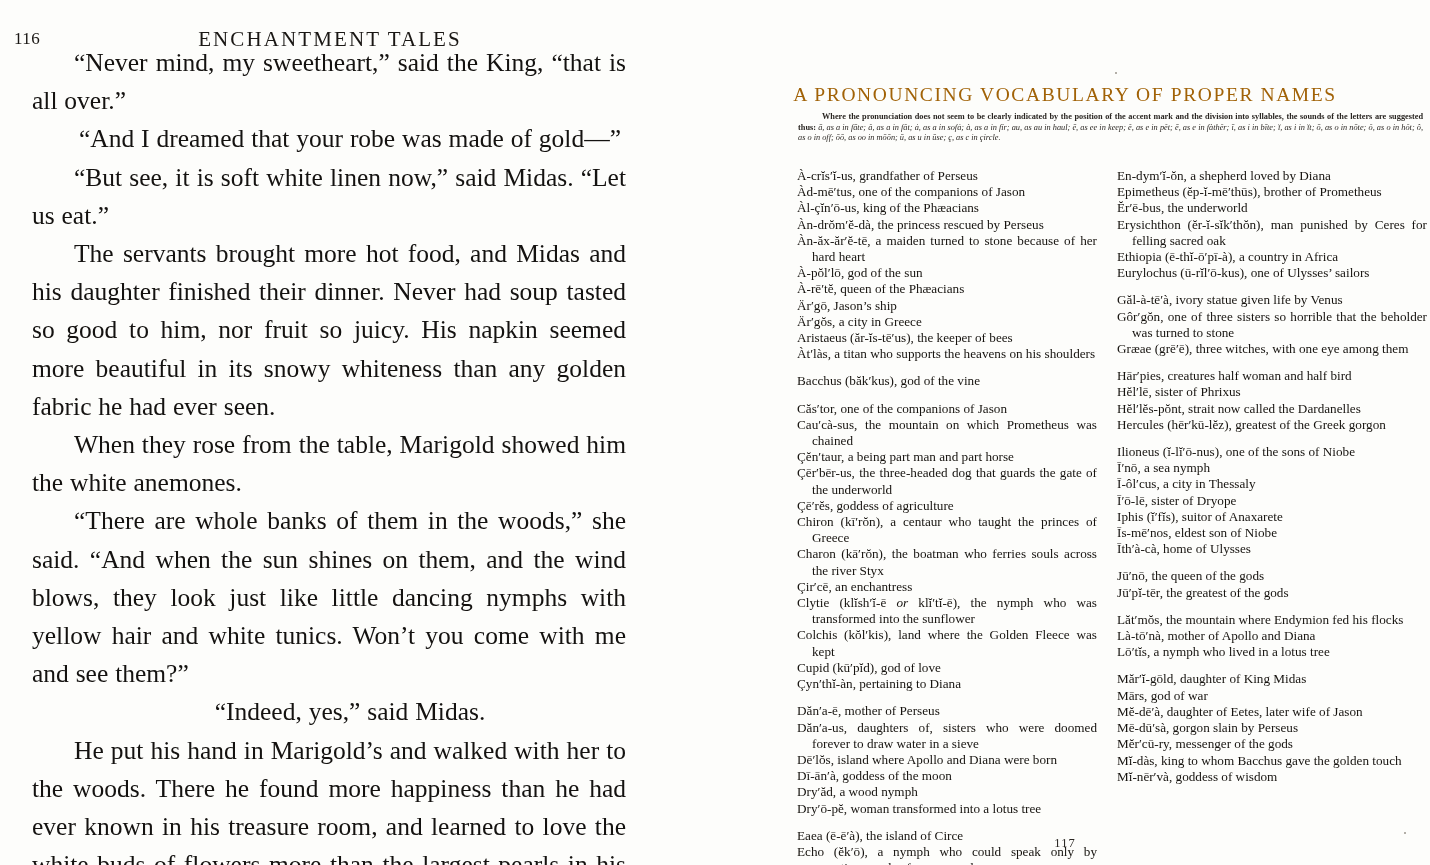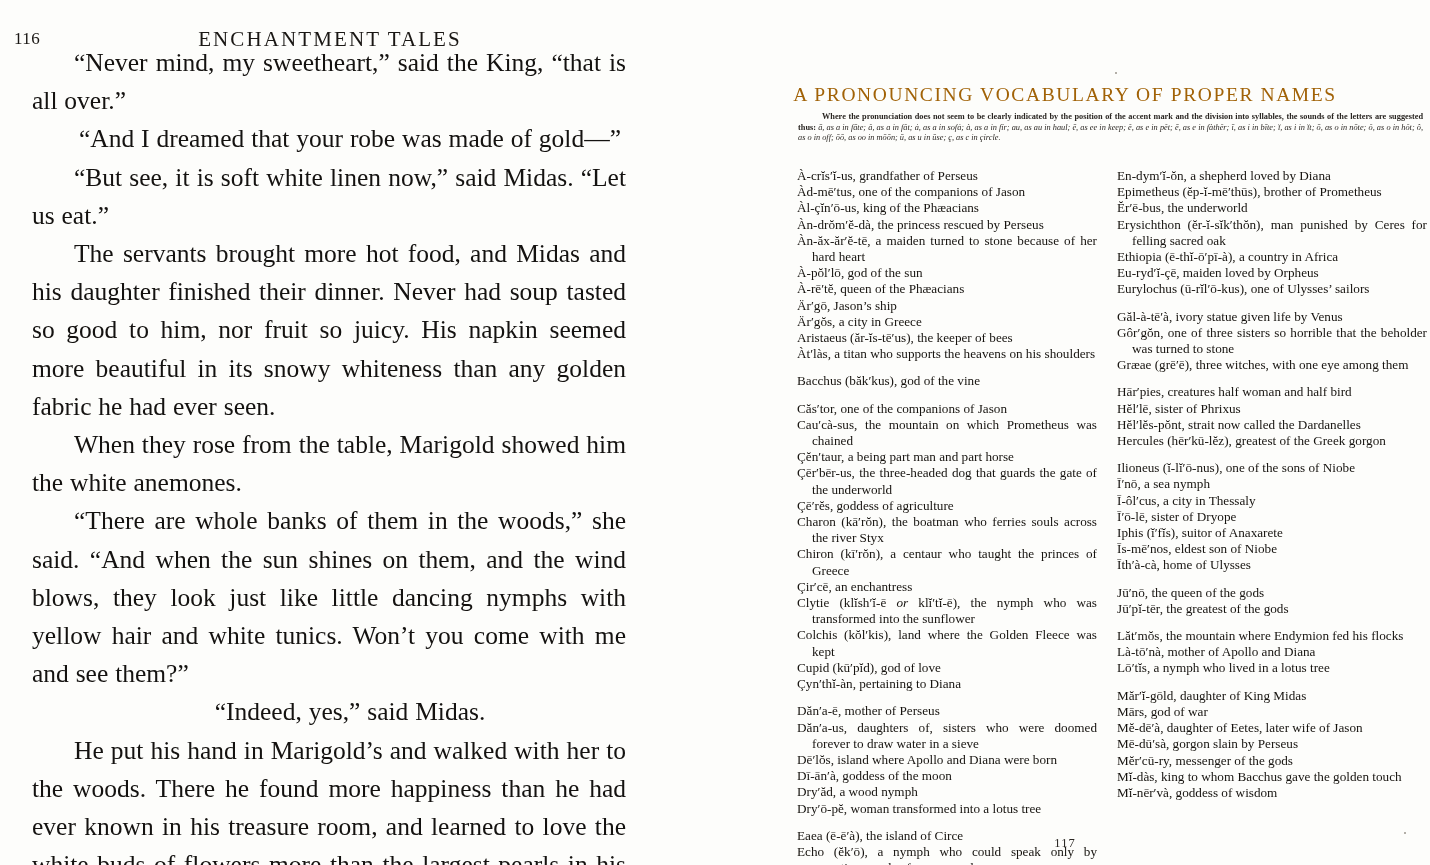--- a/index.html
+++ b/index.html
@@ -166,22 +166,22 @@
           <p class="entry">Aristaeus (ăr-ĭs-tē′us), the keeper of bees</p>
           <p class="entry">Àt′làs, a titan who supports the heavens on his shoulders</p>
           <div class="grp"></div>
           <p class="entry">Bacchus (băk′kus), god of the vine</p>
           <div class="grp"></div>
           <p class="entry">Căs′tor, one of the companions of Jason</p>
           <p class="entry">Cau′cà-sus, the mountain on which Prometheus was chained</p>
           <p class="entry">Çĕn′taur, a being part man and part horse</p>
           <p class="entry">Çēr′bēr-us, the three-headed dog that guards the gate of the underworld</p>
           <p class="entry">Çē′rĕs, goddess of agriculture</p>
+          <p class="entry">Chiron (kī′rŏn), a centaur who taught the princes of Greece</p>
           <p class="entry">Charon (kā′rŏn), the boatman who ferries souls across the river Styx</p>
-          <p class="entry">Chiron (kī′rŏn), a centaur who taught the princes of Greece</p>
           <p class="entry">Çir′cē, an enchantress</p>
           <p class="entry">Clytie (klĭsh′ĭ-ē <i>or</i> klĭ′tĭ-ē), the nymph who was transformed into the sunflower</p>
           <p class="entry">Colchis (kŏl′kis), land where the Golden Fleece was kept</p>
           <p class="entry">Cupid (kū′pĭd), god of love</p>
           <p class="entry">Çyn′thĭ-àn, pertaining to Diana</p>
           <div class="grp"></div>
           <p class="entry">Dăn′a-ē, mother of Perseus</p>
           <p class="entry">Dăn′a-us, daughters of, sisters who were doomed forever to draw water in a sieve</p>
           <p class="entry">Dē′lŏs, island where Apollo and Diana were born</p>
           <p class="entry">Dī-ān′à, goddess of the moon</p>
@@ -190,21 +190,20 @@
           <div class="grp"></div>
           <p class="entry">Eaea (ē-ē′à), the island of Circe</p>
           <p class="entry">Echo (ĕk′ō), a nymph who could speak only by repeating words of someone else</p>
         </div>
       <div class="voc-col c2">
           <p class="entry">En-dym′ĭ-ŏn, a shepherd loved by Diana</p>
           <p class="entry">Epimetheus (ĕp-ĭ-mē′thūs), brother of Prometheus</p>
           <p class="entry">Ĕr′ē-bus, the underworld</p>
           <p class="entry">Erysichthon (ĕr-ĭ-sĭk′thŏn), man punished by Ceres for felling sacred oak</p>
           <p class="entry">Ethiopia (ē-thĭ-ō′pī-à), a country in Africa</p>
-          <p class="entry">Eu-ryd′ĭ-çē, maiden loved by Orpheus</p>
           <p class="entry">Eurylochus (ū-rĭl′ō-kus), one of Ulysses’ sailors</p>
           <div class="grp"></div>
           <p class="entry">Găl-à-tē′à, ivory statue given life by Venus</p>
           <p class="entry">Gôr′gŏn, one of three sisters so horrible that the beholder was turned to stone</p>
           <p class="entry">Græae (grē′ē), three witches, with one eye among them</p>
           <div class="grp"></div>
           <p class="entry">Hār′pies, creatures half woman and half bird</p>
           <p class="entry">Hĕl′lē, sister of Phrixus</p>
           <p class="entry">Hĕl′lĕs-pŏnt, strait now called the Dardanelles</p>
           <p class="entry">Hercules (hēr′kū-lĕz), greatest of the Greek gorgon</p>

